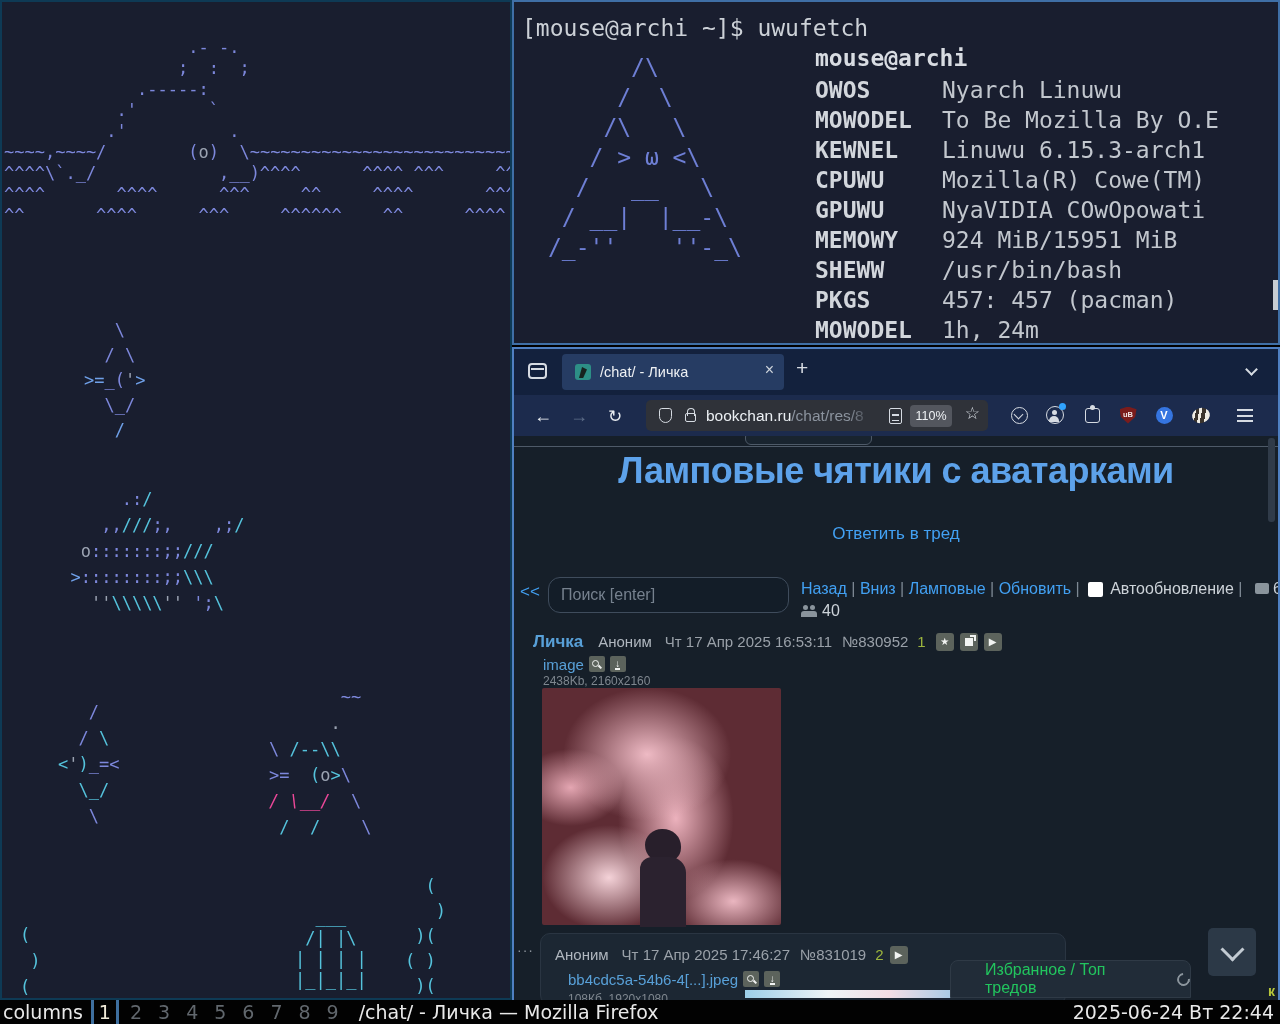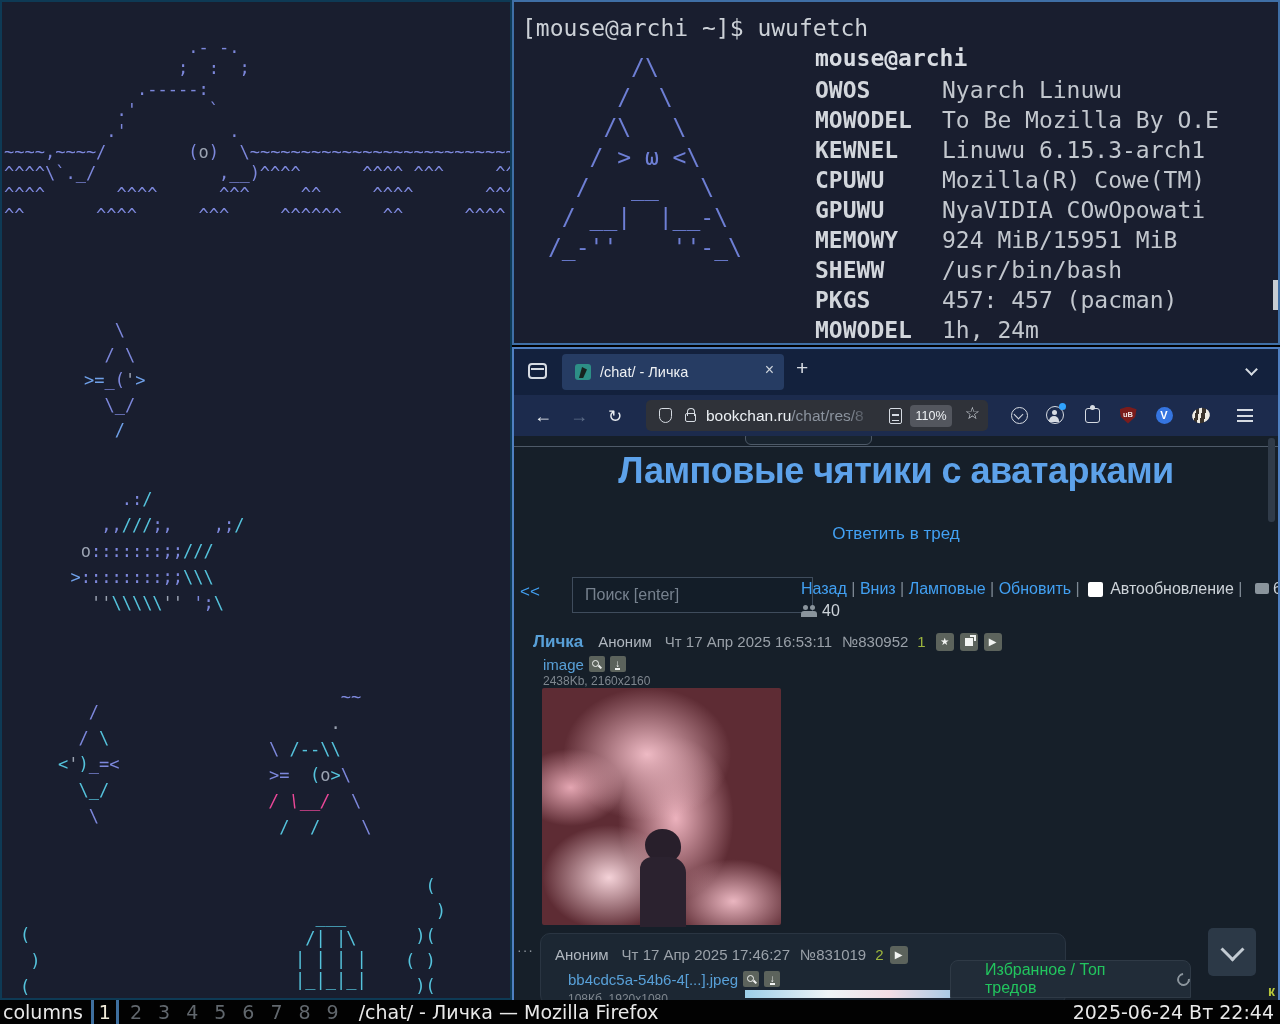--- a/index.html
+++ b/index.html
@@ -103,22 +103,22 @@
   
   .partial-box { position:absolute; left:231px; top:-5px; width:127px; height:14px;
                  border:1px solid #4e5a68; border-radius:6px; background:#19242f; }
   .page-hr { position:absolute; left:0; top:10px; width:764px; border-top:1px solid #4e5a68; }
   .thread-title { position:absolute; left:0; top:14px; width:764px; text-align:center;
                   font-size:36px; font-weight:bold; color:#5da2ea; letter-spacing:-0.5px; }
   .reply-link { position:absolute; left:0; top:88px; width:764px; text-align:center;
                 font-size:17px; color:#42a0f2; }
   .back-pages { position:absolute; left:6px; top:146px; font-size:17px; color:#42a0f2; }
   .search-input { position:absolute; left:34px; top:141px; width:241px; height:36px;
-                  background:#131d28; border:1px solid #3f4c5c; border-radius:0;
-                  color:#cdd3d9; font-size:16px; padding:0 12px; outline:none;margin-left:24px; }
+                  background:#131d28; border:1px solid #3f4c5c; border-radius:12px;
+                  color:#cdd3d9; font-size:16px; padding:0 12px; outline:none; }
   .search-input::placeholder { color:#76818e; }
   .controls { position:absolute; left:287px; top:143px; font-size:16px; color:#cdd3d9;
               display:flex; align-items:center; height:20px; white-space:pre; }
   .controls2 { position:absolute; left:287px; top:166px; font-size:16px; color:#cdd3d9;
                display:flex; align-items:center; height:18px; }
   .plink { color:#42a0f2; }
   .sep { color:#7e8994; }
   .cb { width:15px; height:15px; background:#fff; border-radius:2px; margin:0 7px 0 4px; }
   .icon-bubble { position:relative; width:14px; height:11px; background:#8a949c;
                  border-radius:2px; margin:0 4px 2px 8px; }

